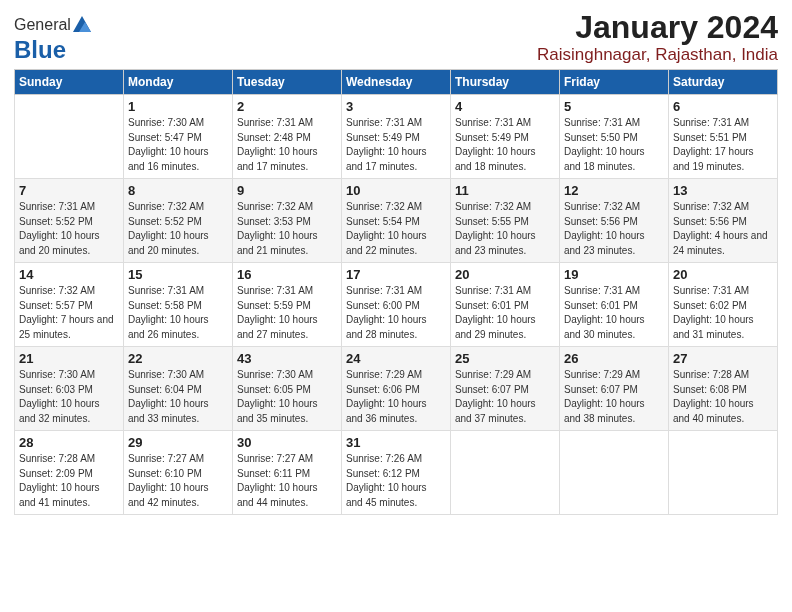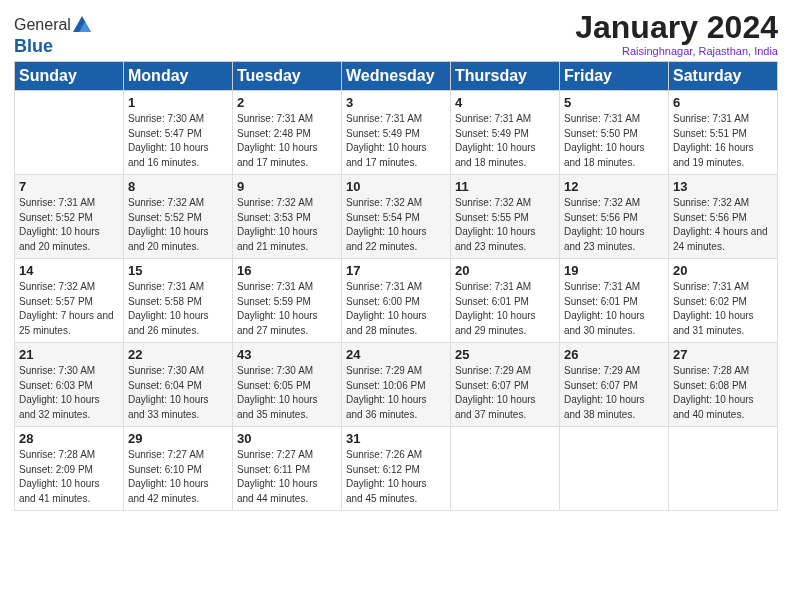--- a/index.html
+++ b/index.html
@@ -30,32 +30,33 @@
     .title-block {
       text-align: right;
     }
     .month-title {
       font-size: 32px;
       font-weight: bold;
       color: #222;
       line-height: 1.1;
     }
     .location {
-      font-size: 11px;
-      color: #6d28d9;
+      font-size: 17px;
+      color: #7f1d1d;
+      text-align: center;
     }
     table {
       width: 100%;
       border-collapse: collapse;
       table-layout: fixed;
     }
     thead tr th {
       background: #1a5fa8;
       color: #fff;
-      font-size: 16px;
+      font-size: 12px;
       font-weight: bold;
       padding: 5px 4px;
       text-align: left;
       border: 1px solid #ccc;
     }
     tbody tr td {
       border: 1px solid #ddd;
       vertical-align: top;
       padding: 4px 4px;
       font-size: 10px;
@@ -89,21 +90,21 @@
   <div class="header-row">
     <div class="logo">
       <div>
         <div style="display:flex;align-items:center;">
           <span class="logo-general">General</span>
           <svg width="22" height="22" viewBox="0 0 22 22">
             <polygon points="11,2 20,18 2,18" fill="#1a5fa8"></polygon>
             <polygon points="14,8 20,18 8,18" fill="#4a90d9"></polygon>
           </svg>
         </div>
-        <div class="logo-blue" style="font-size:18px;font-weight:bold;">Blue</div>
+        <div class="logo-blue" style="font-size:24px;font-weight:bold;">Blue</div>
       </div>
     </div>
     <div class="title-block">
       <div class="month-title">January 2024</div>
       <div class="location">Raisinghnagar, Rajasthan, India</div>
     </div>
   </div>
 
   <table>
     <thead>
@@ -147,21 +148,21 @@
           <td>
         <span class="day-num">5</span>
         <span class="cell-text">Sunrise: 7:31 AM</span><br>
         <span class="cell-text">Sunset: 5:50 PM</span><br>
         <span class="cell-text">Daylight: 10 hours and 18 minutes.</span>
       </td>
           <td>
         <span class="day-num">6</span>
         <span class="cell-text">Sunrise: 7:31 AM</span><br>
         <span class="cell-text">Sunset: 5:51 PM</span><br>
-        <span class="cell-text">Daylight: 16 hours and 19 minutes.</span>
+        <span class="cell-text">Daylight: 17 hours and 19 minutes.</span>
       </td>
         </tr>
         <tr>
           <td>
         <span class="day-num">7</span>
         <span class="cell-text">Sunrise: 7:31 AM</span><br>
         <span class="cell-text">Sunset: 5:52 PM</span><br>
         <span class="cell-text">Daylight: 10 hours and 20 minutes.</span>
       </td>
           <td>
@@ -260,21 +261,21 @@
       </td>
           <td>
         <span class="day-num">43</span>
         <span class="cell-text">Sunrise: 7:30 AM</span><br>
         <span class="cell-text">Sunset: 6:05 PM</span><br>
         <span class="cell-text">Daylight: 10 hours and 35 minutes.</span>
       </td>
           <td>
         <span class="day-num">24</span>
         <span class="cell-text">Sunrise: 7:29 AM</span><br>
-        <span class="cell-text">Sunset: 10:06 PM</span><br>
+        <span class="cell-text">Sunset: 6:06 PM</span><br>
         <span class="cell-text">Daylight: 10 hours and 36 minutes.</span>
       </td>
           <td>
         <span class="day-num">25</span>
         <span class="cell-text">Sunrise: 7:29 AM</span><br>
         <span class="cell-text">Sunset: 6:07 PM</span><br>
         <span class="cell-text">Daylight: 10 hours and 37 minutes.</span>
       </td>
           <td>
         <span class="day-num">26</span>

